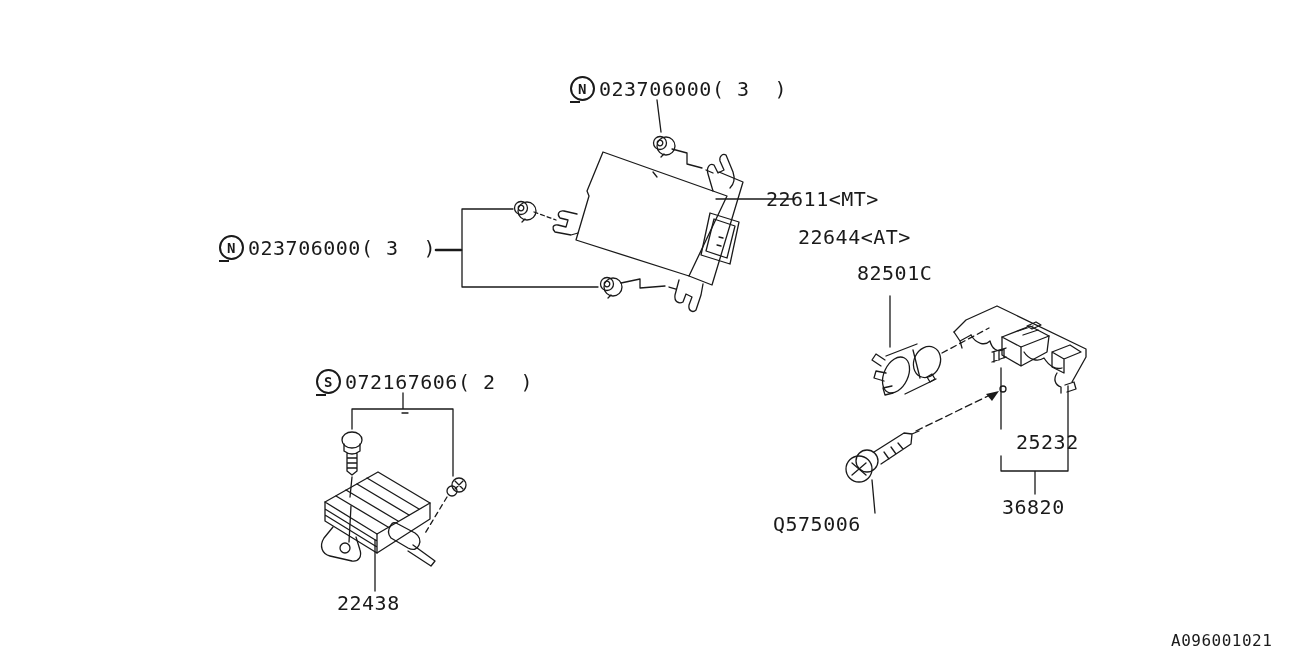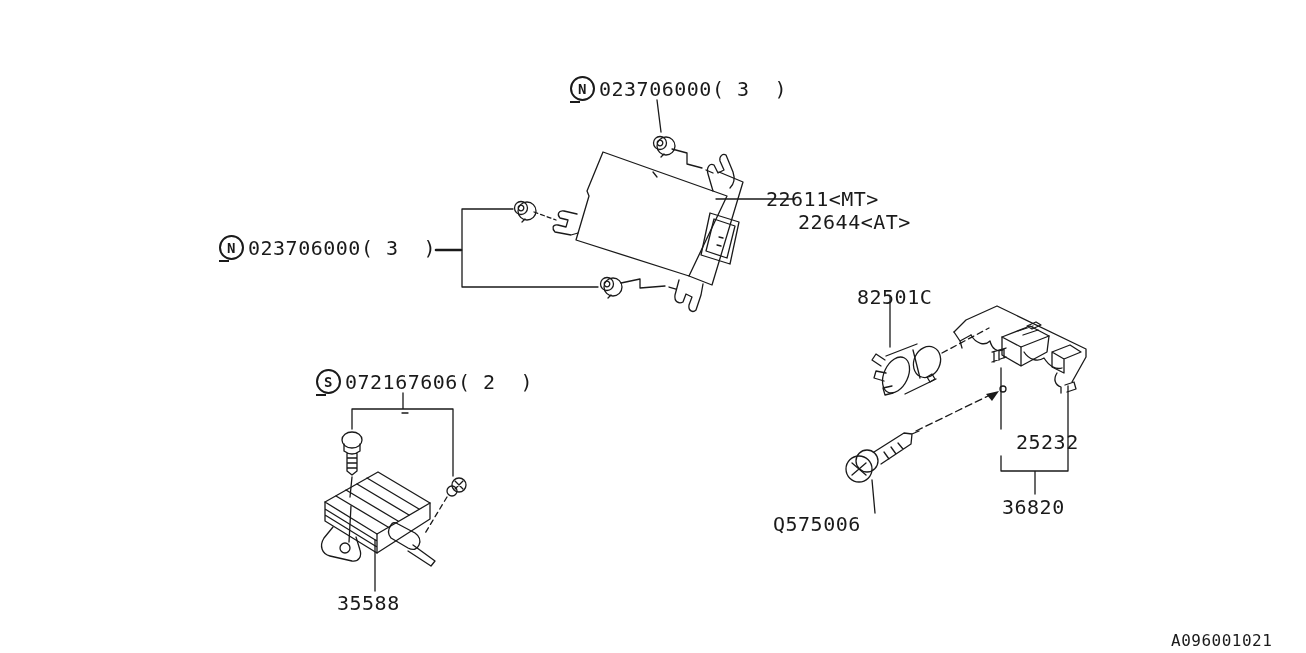--- a/index.html
+++ b/index.html
@@ -127,43 +127,43 @@
   <span class="csym">N</span><span class="txt">023706000</span><span class="txt">( 3  )</span>
 </div>
 
 <div class="plabel" style="left:219px;top:235px">
   <span class="csym">N</span><span class="txt">023706000</span><span class="txt">( 3  )</span>
 </div>
 
 <div class="plabel" style="left:766px;top:188px">
   <span class="txt">22611&lt;MT&gt;</span>
 </div>
-<div class="plabel" style="left:798px;top:211px">
+<div class="plabel" style="left:798px;top:226px">
   <span class="txt">22644&lt;AT&gt;</span>
 </div>
 
-<div class="plabel" style="left:857px;top:286px">
+<div class="plabel" style="left:857px;top:262px">
   <span class="txt">82501C</span>
 </div>
 
 <div class="plabel" style="left:1016px;top:431px">
   <span class="txt">25232</span>
 </div>
 
 <div class="plabel" style="left:1002px;top:496px">
   <span class="txt">36820</span>
 </div>
 
 <div class="plabel" style="left:773px;top:513px">
   <span class="txt">Q575006</span>
 </div>
 
 <div class="plabel" style="left:316px;top:369px">
   <span class="csym">S</span><span class="txt">072167606</span><span class="txt">( 2  )</span>
 </div>
 
 <div class="plabel" style="left:337px;top:592px">
-  <span class="txt">35588</span>
+  <span class="txt">22438</span>
 </div>
 
 <div class="plabel figcode" style="left:1171px;top:630px">
   <span class="txt">A096001021</span>
 </div>
 
 </body></html>

